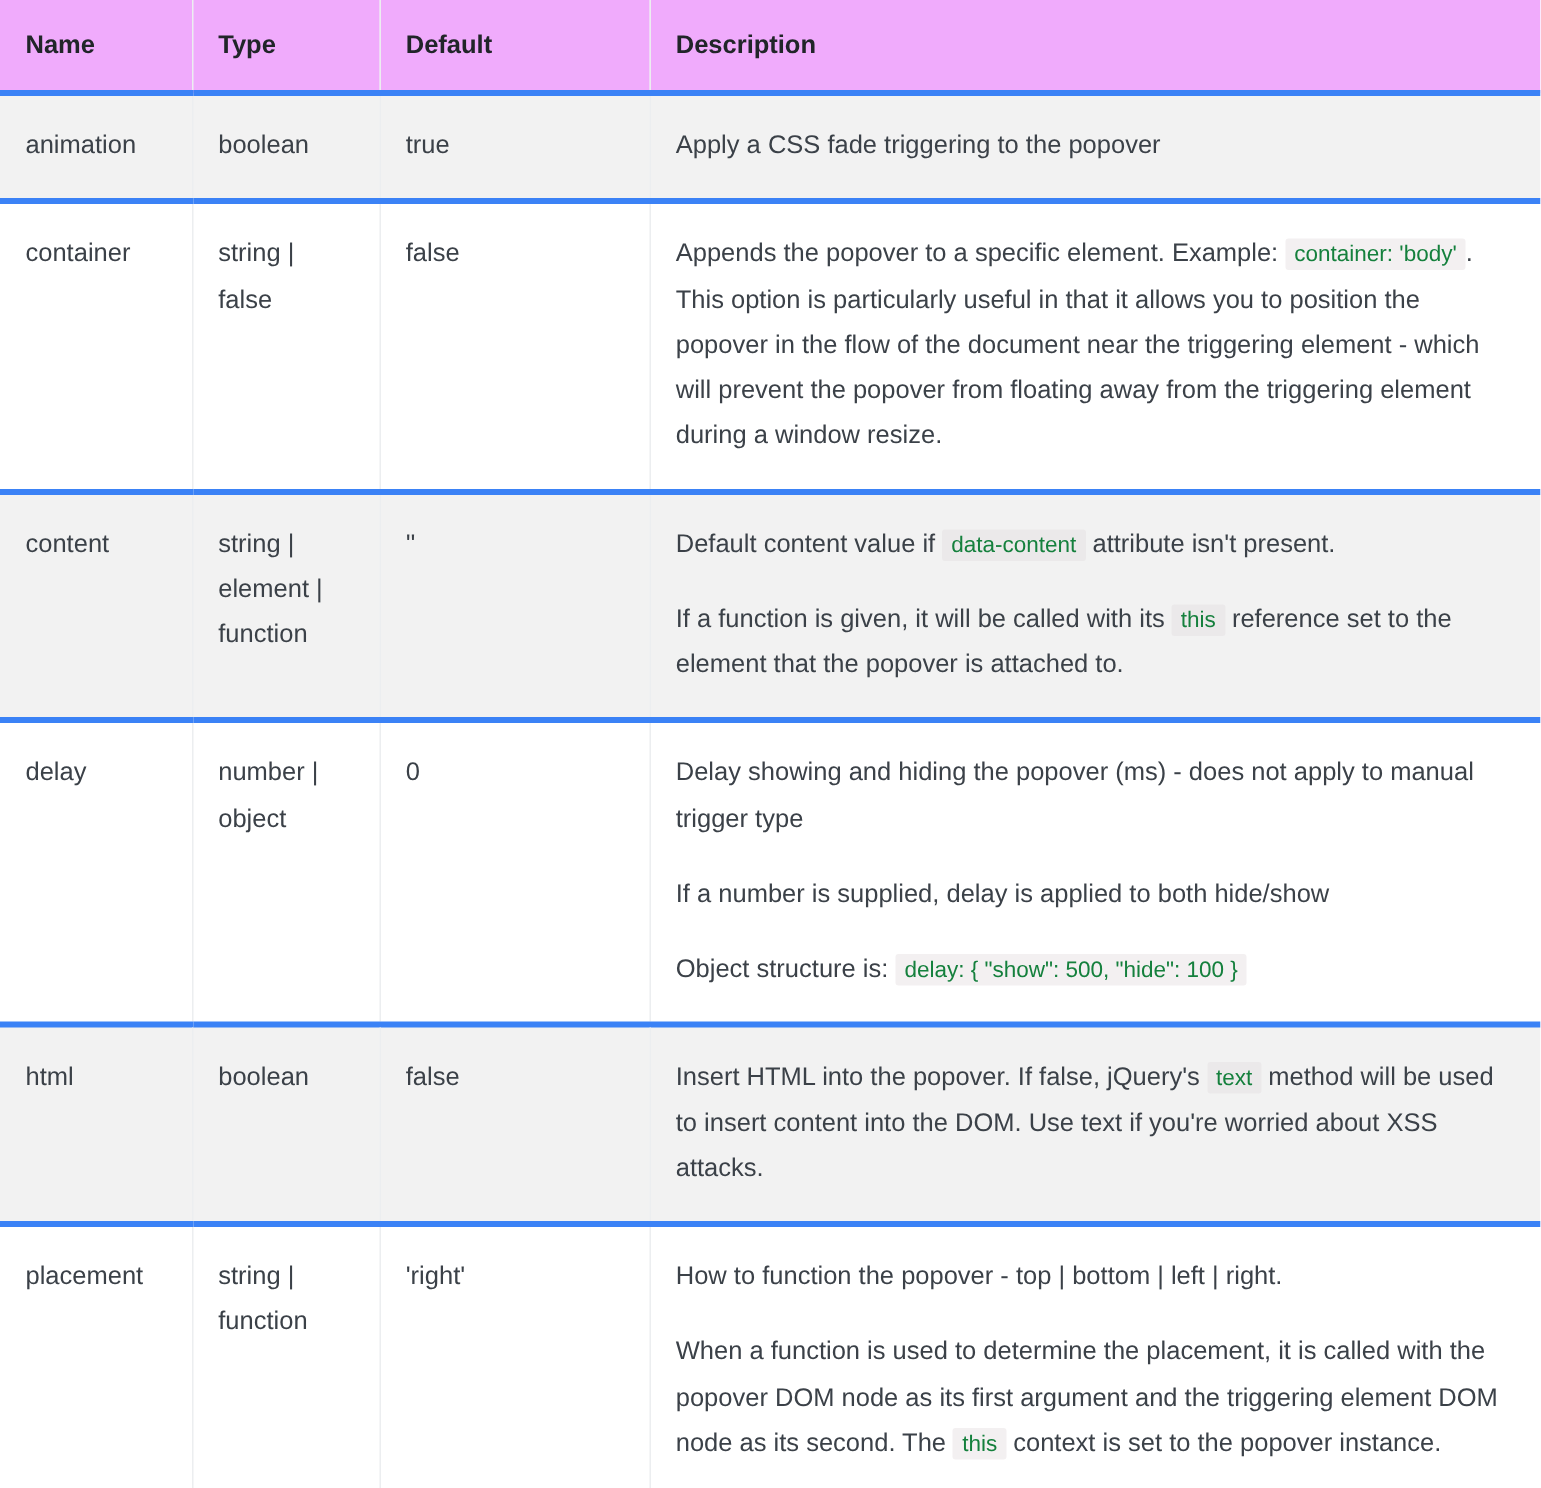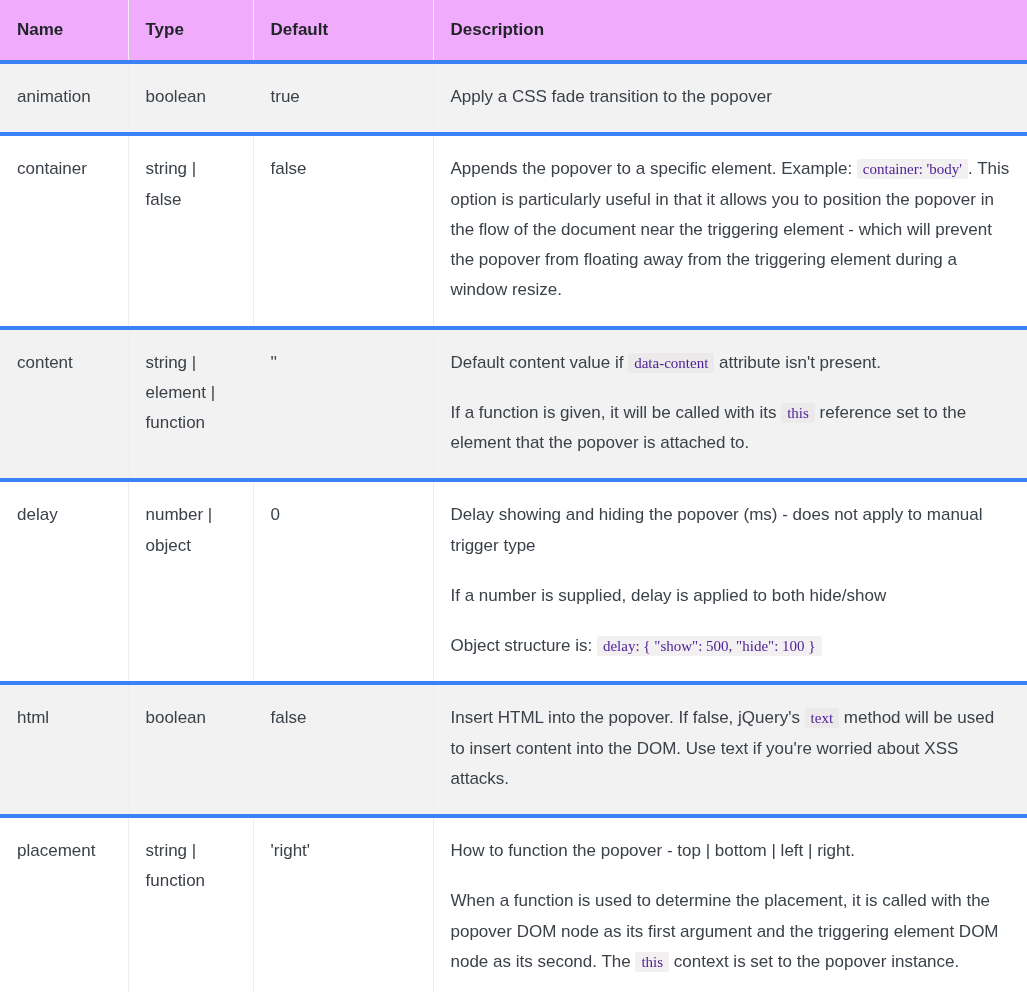--- a/index.html
+++ b/index.html
@@ -58,23 +58,23 @@
     line-height: 1.78;
   }
 
   .desc-para {
     margin: 0 0 20px 0;
     line-height: 1.78;
   }
   .desc-para:last-child { margin-bottom: 0; }
 
   code.inline-code {
-    font-family: Liberation Serif, serif;
+    font-family: Liberation Sans, sans-serif;
     font-size: 15px;
-    color: #4c1d95;
+    color: #15803d;
     background: #f3f0f1;
     padding: 2px 6px;
     border-radius: 2px;
     white-space: pre;
   }
   tr.band code.inline-code { background: #ebe9ea; text-align: right; }
 </style>
 </head>
 <body>
 
@@ -98,21 +98,21 @@
         <td>
           <div class="cell-name">animation</div>
         </td>
         <td>
           <div class="cell-type">boolean</div>
         </td>
         <td>
           <div class="cell-default">true</div>
         </td>
         <td>
-          <p class="desc-para"><span>Apply a CSS fade transition to the popover</span></p>
+          <p class="desc-para"><span>Apply a CSS fade triggering to the popover</span></p>
         </td>
       </tr>
       <tr class="plain">
         <td>
           <div class="cell-name">container</div>
         </td>
         <td>
           <div class="cell-type">string |
 false</div>
         </td>

